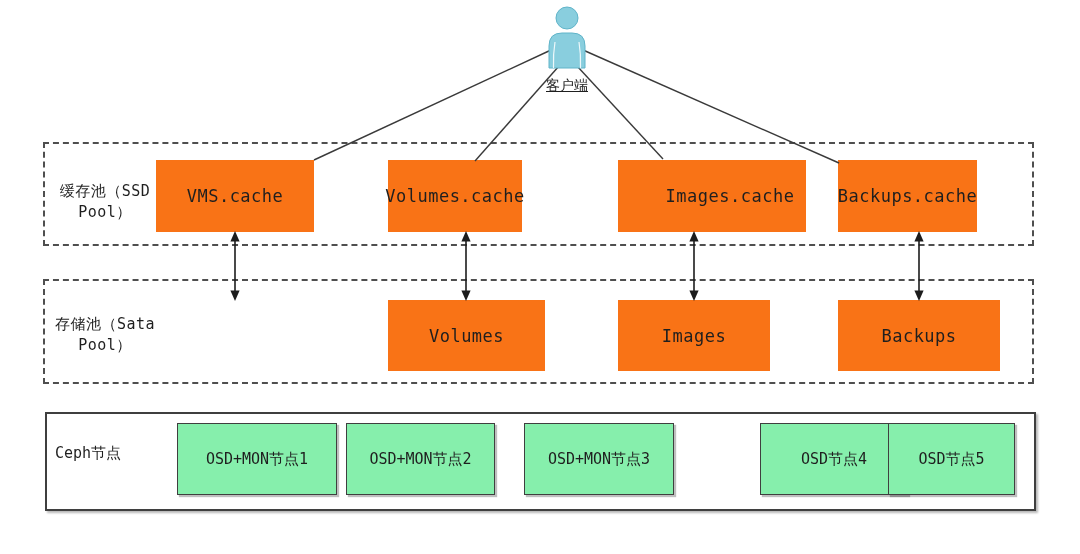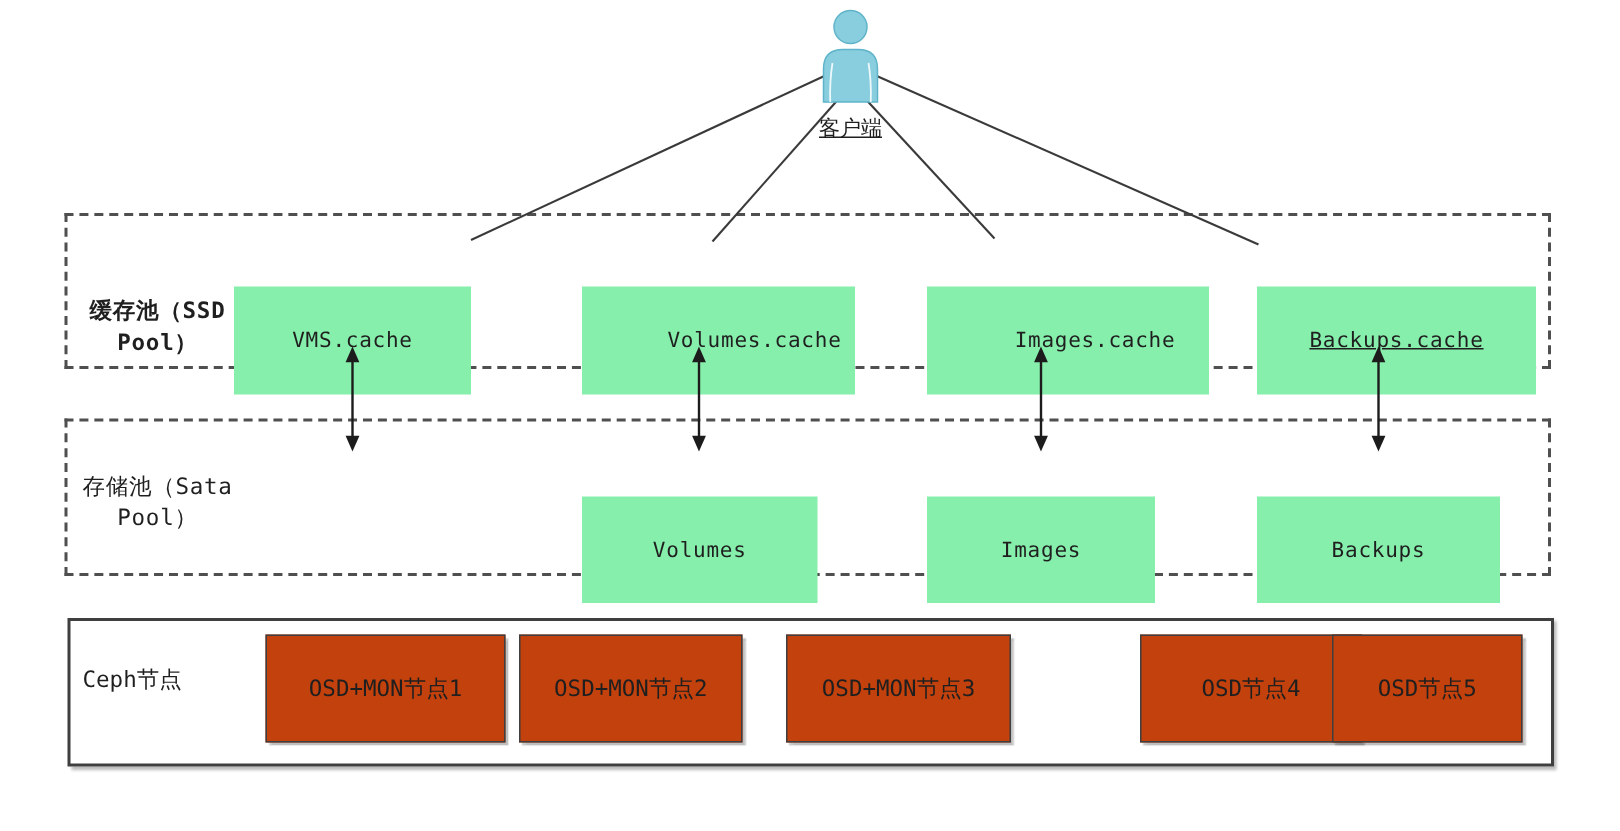--- a/index.html
+++ b/index.html
@@ -17,32 +17,32 @@
   .ceph-container{
     position:absolute;left:45px;top:412px;width:991px;height:99px;
     border:2px solid #3f3f3f;box-sizing:border-box;z-index:1;
     box-shadow:2px 2px 2px rgba(0,0,0,0.28);background:#ffffff;
   }
   .pool-label{
     position:absolute;width:120px;text-align:center;font-size:15px;line-height:21px;
     z-index:3;letter-spacing:0.5px;white-space:nowrap;
   }
   .pool-label div{white-space:nowrap;}
-  .cache-label{left:45px;top:197px;font-weight:bold;}
+  .cache-label{left:45px;top:181px;}
   .storage-label{left:45px;top:314px;}
   .ceph-label{position:absolute;left:55px;top:444px;width:110px;font-size:15px;z-index:3;}
   .green-box{
-    position:absolute;background:#86efac;z-index:2;
+    position:absolute;background:#f97316;z-index:2;
     display:flex;align-items:center;justify-content:center;
-    font-size:14px;letter-spacing:0.5px;margin-top:31px;
+    font-size:17px;letter-spacing:0.5px;
   }
   .cache-row{top:160px;height:72px;}
   .storage-row{top:300px;height:71px;}
   .node-box{
-    position:absolute;top:423px;height:72px;background:#c2410c;border:1px solid #3f3f3f;
+    position:absolute;top:423px;height:72px;background:#86efac;border:1px solid #3f3f3f;
     box-sizing:border-box;z-index:2;display:flex;align-items:center;justify-content:center;
     font-size:15px;box-shadow:2px 2px 1px rgba(0,0,0,0.25);
   }
   .client-label{
     position:absolute;left:526px;top:77px;width:82px;text-align:center;font-size:14px;z-index:3;text-decoration:underline;
   }
 </style>
 </head>
 <body>
 
@@ -56,23 +56,23 @@
     <div>缓存池（SSD</div>
     <div>Pool）</div>
   </div>
   <div class="pool-label storage-label">
     <div>存储池（Sata</div>
     <div>Pool）</div>
   </div>
   <div class="ceph-label">Ceph节点</div>
 
   <div class="green-box cache-row" style="left:156px;width:158px;">VMS.cache</div>
-  <div class="green-box cache-row" style="left:388px;width:134px;padding-left:48px;">Volumes.cache</div>
+  <div class="green-box cache-row" style="left:388px;width:134px;">Volumes.cache</div>
   <div class="green-box cache-row" style="left:618px;width:152px;padding-left:36px;">Images.cache</div>
-  <div class="green-box cache-row" style="left:838px;width:186px;text-decoration:underline;">Backups.cache</div>
+  <div class="green-box cache-row" style="left:838px;width:139px;">Backups.cache</div>
 
   <div class="green-box storage-row" style="left:388px;width:157px;">Volumes</div>
   <div class="green-box storage-row" style="left:838px;width:162px;">Backups</div>
   <div class="green-box storage-row" style="left:618px;width:152px;">Images</div>
 
   <div class="node-box" style="left:177px;width:160px;">OSD+MON节点1</div>
   <div class="node-box" style="left:346px;width:149px;text-align:right;">OSD+MON节点2</div>
   <div class="node-box" style="left:524px;width:150px;">OSD+MON节点3</div>
   <div class="node-box" style="left:712px;width:148px;margin-left:48px;">OSD节点4</div>
   <div class="node-box" style="left:888px;width:127px;">OSD节点5</div>

